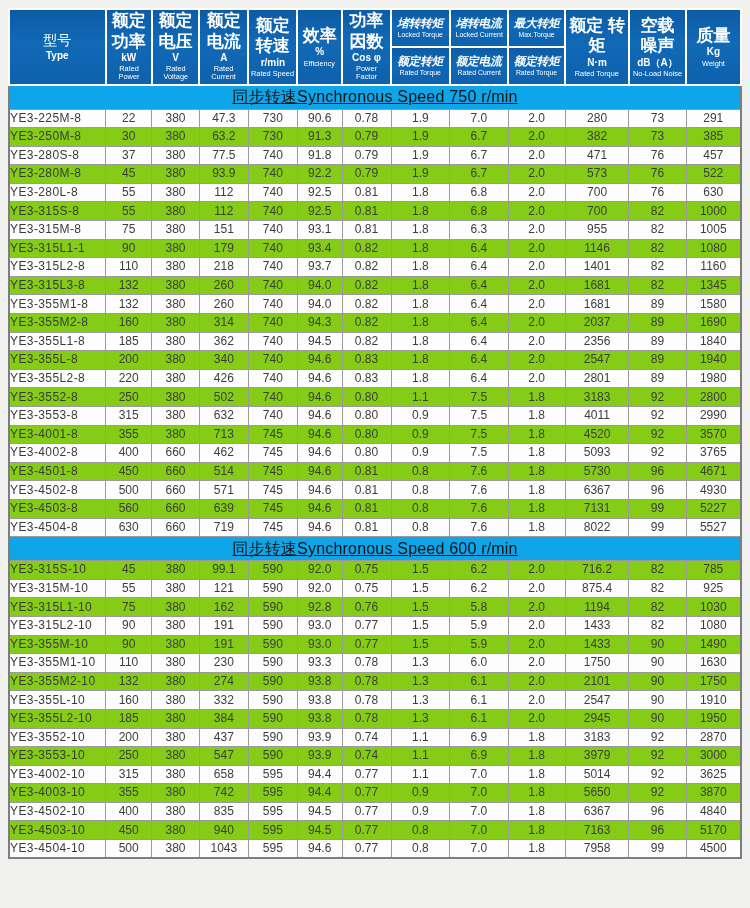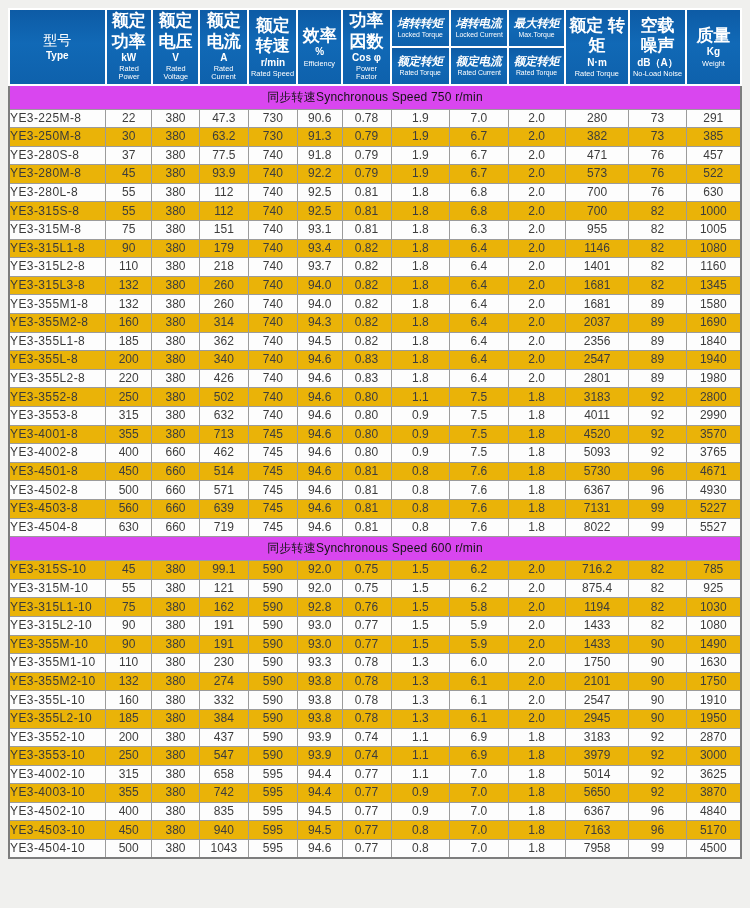--- a/index.html
+++ b/index.html
@@ -41,33 +41,34 @@
     border: 1px solid #9b9b9b;
     text-align: center;
     font-size: 12px;
     color: #3d3d3d;
     height: 18.6px;
     line-height: 1.1;
     overflow: hidden;
     white-space: nowrap;
   }
   tbody tr.data-row       { background: #fdfdfd; }
-  tbody tr.data-row.shaded{ background: #eab308; }
+  tbody tr.data-row.shaded{ background: #84cc16; }
   tbody td.type-cell {
     text-align: left;
     letter-spacing: 0.4px;
     color: #3a3a3a;
   }
   tbody tr.section-row td {
-    background: #d946ef;
+    background: #0ea5e9;
     color: #141414;
-    font-size: 12px;
+    font-size: 16px;
     height: 24px;
     font-weight: normal;
     letter-spacing: 0.2px;
+    text-decoration: underline;
   }
 
   
   .watermark {
     position: absolute;
     left: 396px; top: 830px;
     width: 310px; height: 76px;
     opacity: 0.78;
     pointer-events: none;
     z-index: 5;
@@ -276,21 +277,21 @@
           <td>93.1</td>
           <td>0.81</td>
           <td>1.8</td>
           <td>6.3</td>
           <td>2.0</td>
           <td>955</td>
           <td>82</td>
           <td>1005</td>
         </tr>
         <tr class="data-row shaded">
-          <td class="type-cell">YE3-315L1-8</td>
+          <td class="type-cell">YE3-315L1-1</td>
           <td>90</td>
           <td>380</td>
           <td>179</td>
           <td>740</td>
           <td>93.4</td>
           <td>0.82</td>
           <td>1.8</td>
           <td>6.4</td>
           <td>2.0</td>
           <td>1146</td>

